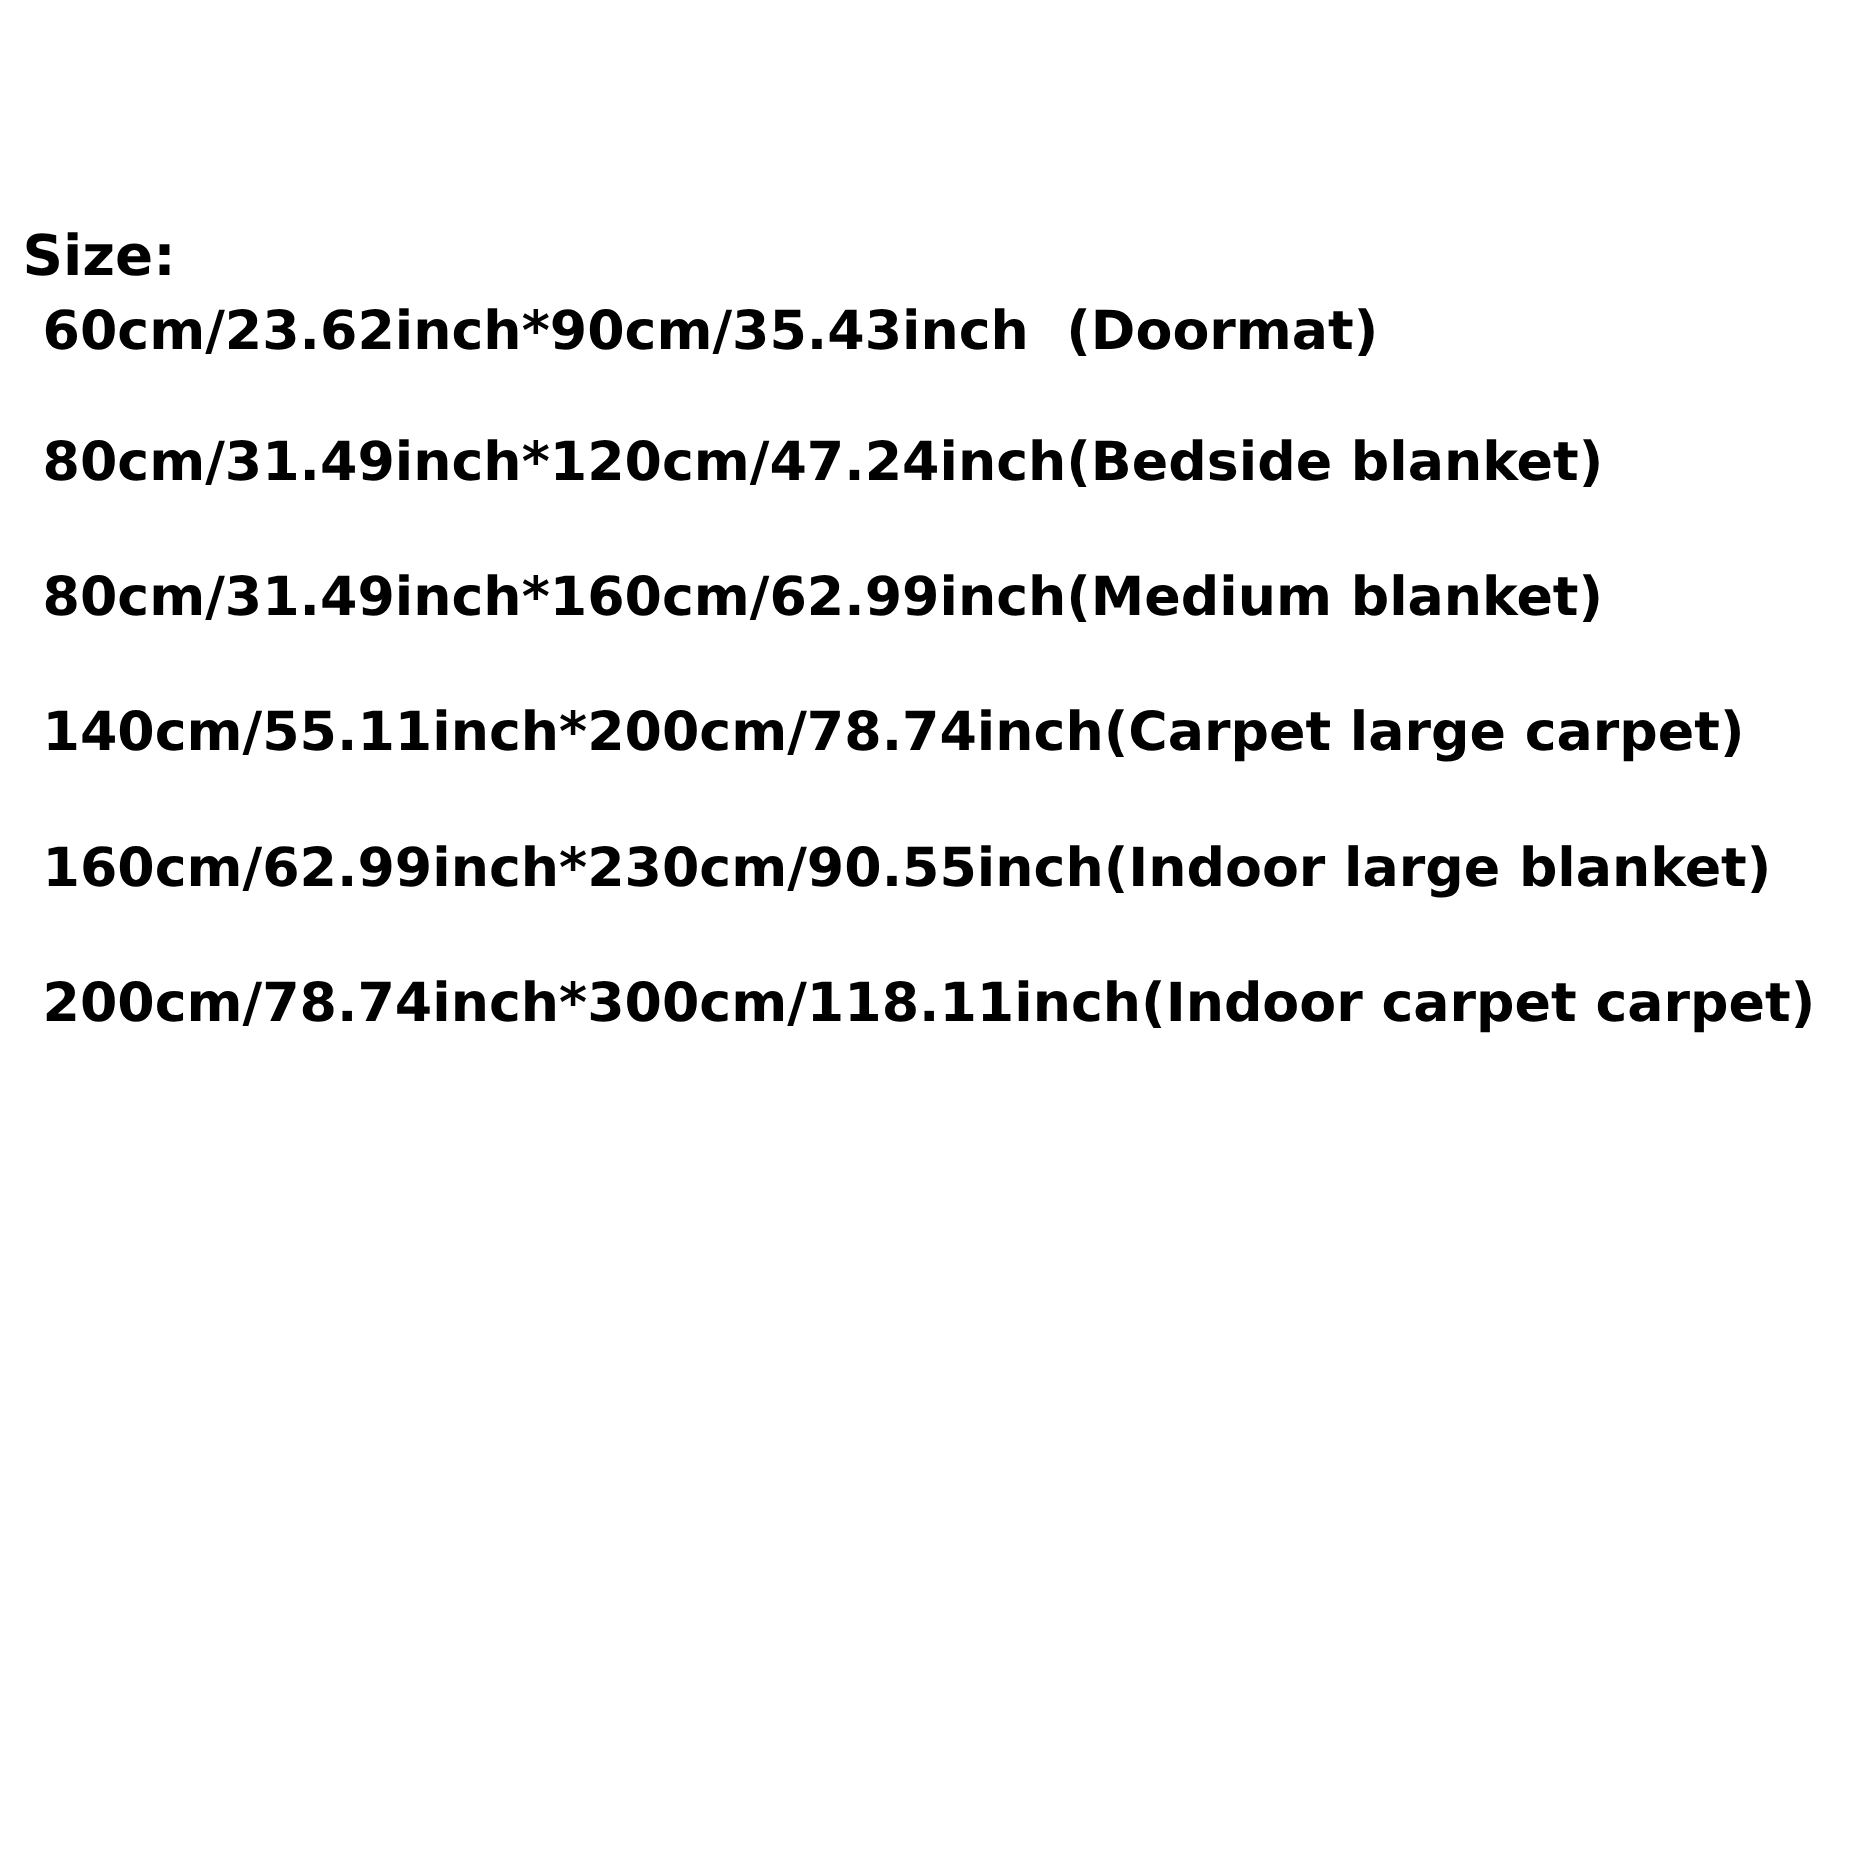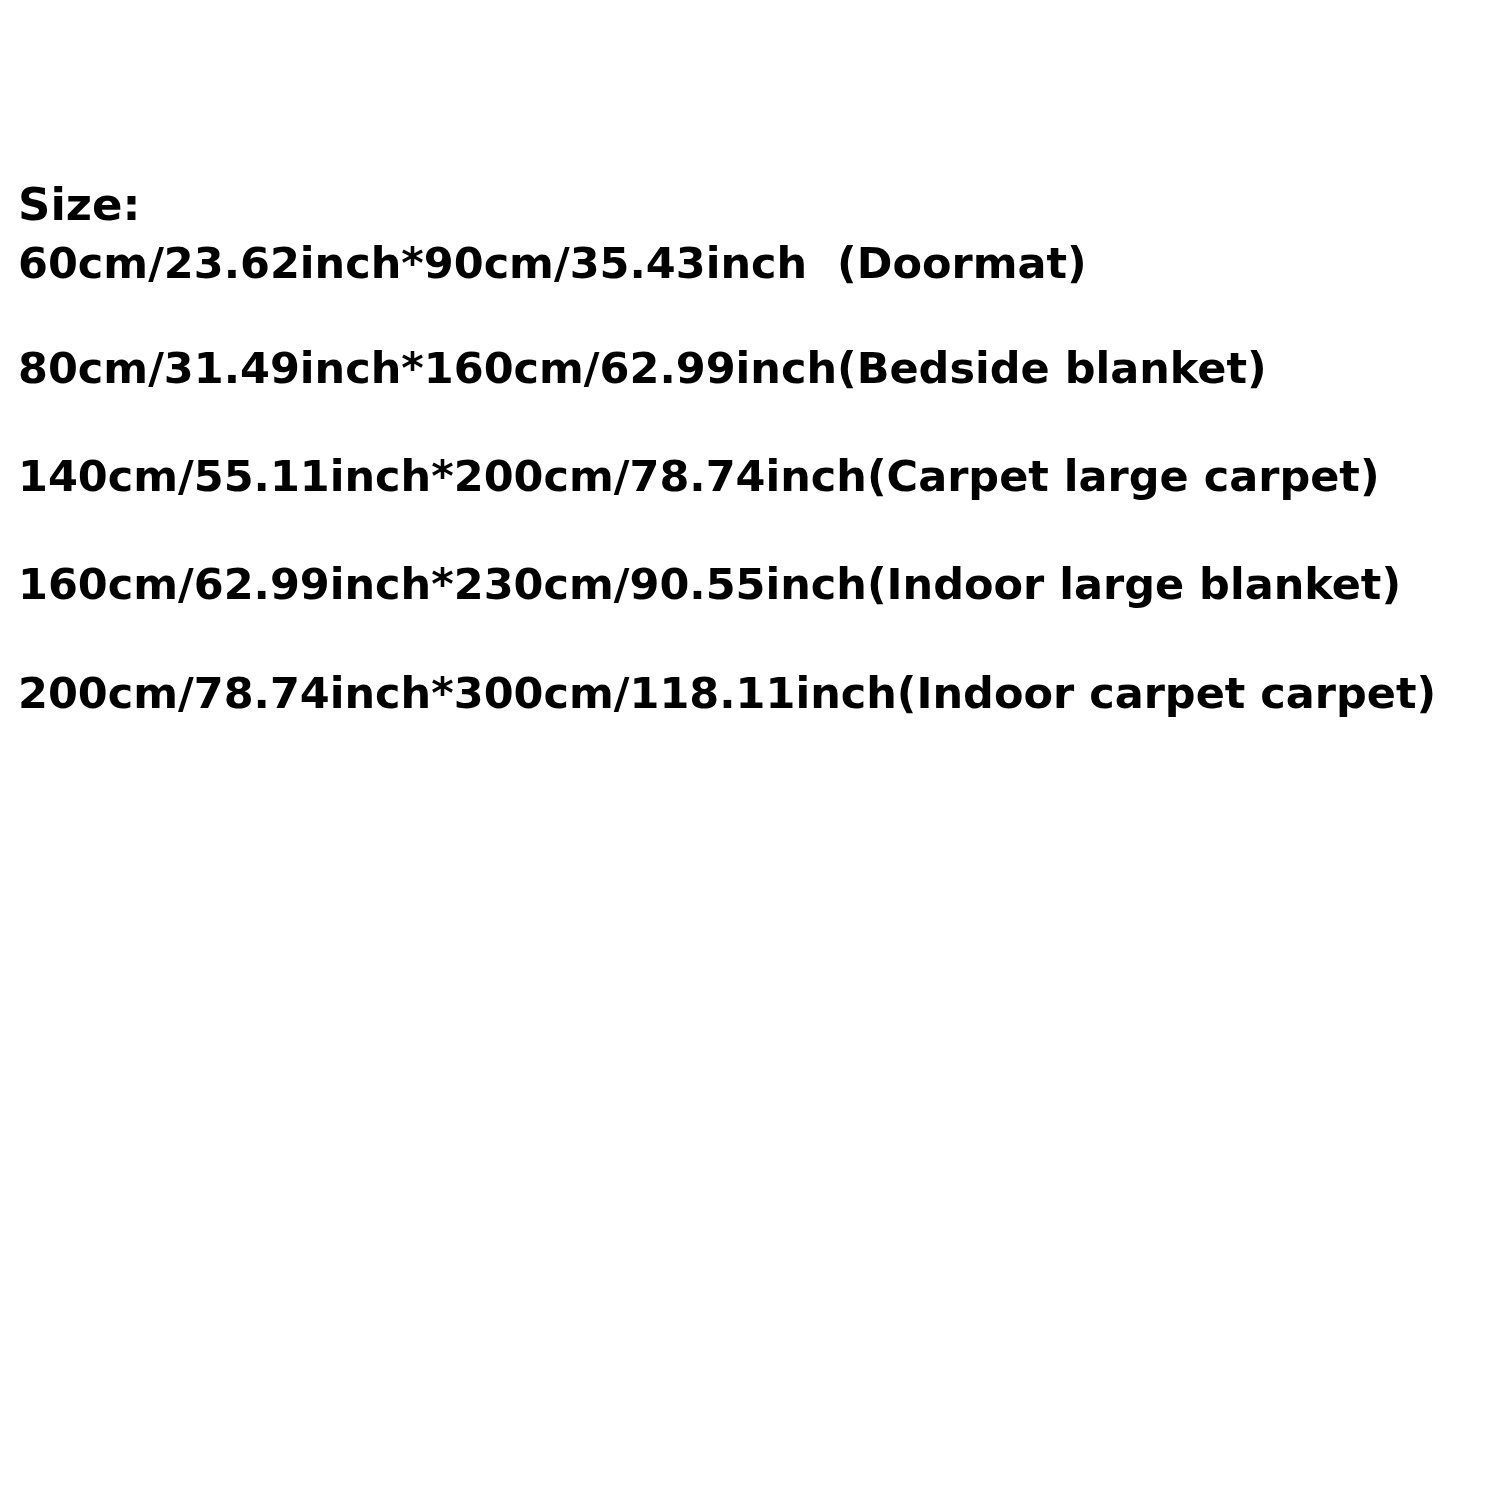--- a/index.html
+++ b/index.html
@@ -24,21 +24,21 @@
   .size-heading {
     font-size: 45px;
     font-weight: 700;
     line-height: 1.0;
     letter-spacing: 0px;
     margin: 0 0 14px 0;
     white-space: pre;
   }
   .size-list {
     list-style: none;
-    margin: 0;
+    margin: 16px;
     padding: 0;
   }
   .size-list li {
     font-size: 43px;
     font-weight: 700;
     line-height: 1.05;
     white-space: pre;
     margin: 0;
   }
   .size-list li.first-line {
@@ -52,18 +52,19 @@
   }
 </style>
 </head>
 <body>
 
 <div class="sheet">
   <div class="size-heading">Size:</div>
 
   <ul class="size-list">
     <li class="first-line">60cm/23.62inch*90cm/35.43inch  (Doormat)</li>
-    <li class="spaced">80cm/31.49inch*160cm/62.99inch(Bedside blanket)</li>
+    <li class="spaced">80cm/31.49inch*120cm/47.24inch(Bedside blanket)</li>
+    <li class="spaced">80cm/31.49inch*160cm/62.99inch(Medium blanket)</li>
     <li class="spaced">140cm/55.11inch*200cm/78.74inch(Carpet large carpet)</li>
     <li class="spaced">160cm/62.99inch*230cm/90.55inch(Indoor large blanket)</li>
     <li class="last">200cm/78.74inch*300cm/118.11inch(Indoor carpet carpet)</li>
   </ul>
 </div>
 
 </body></html>

